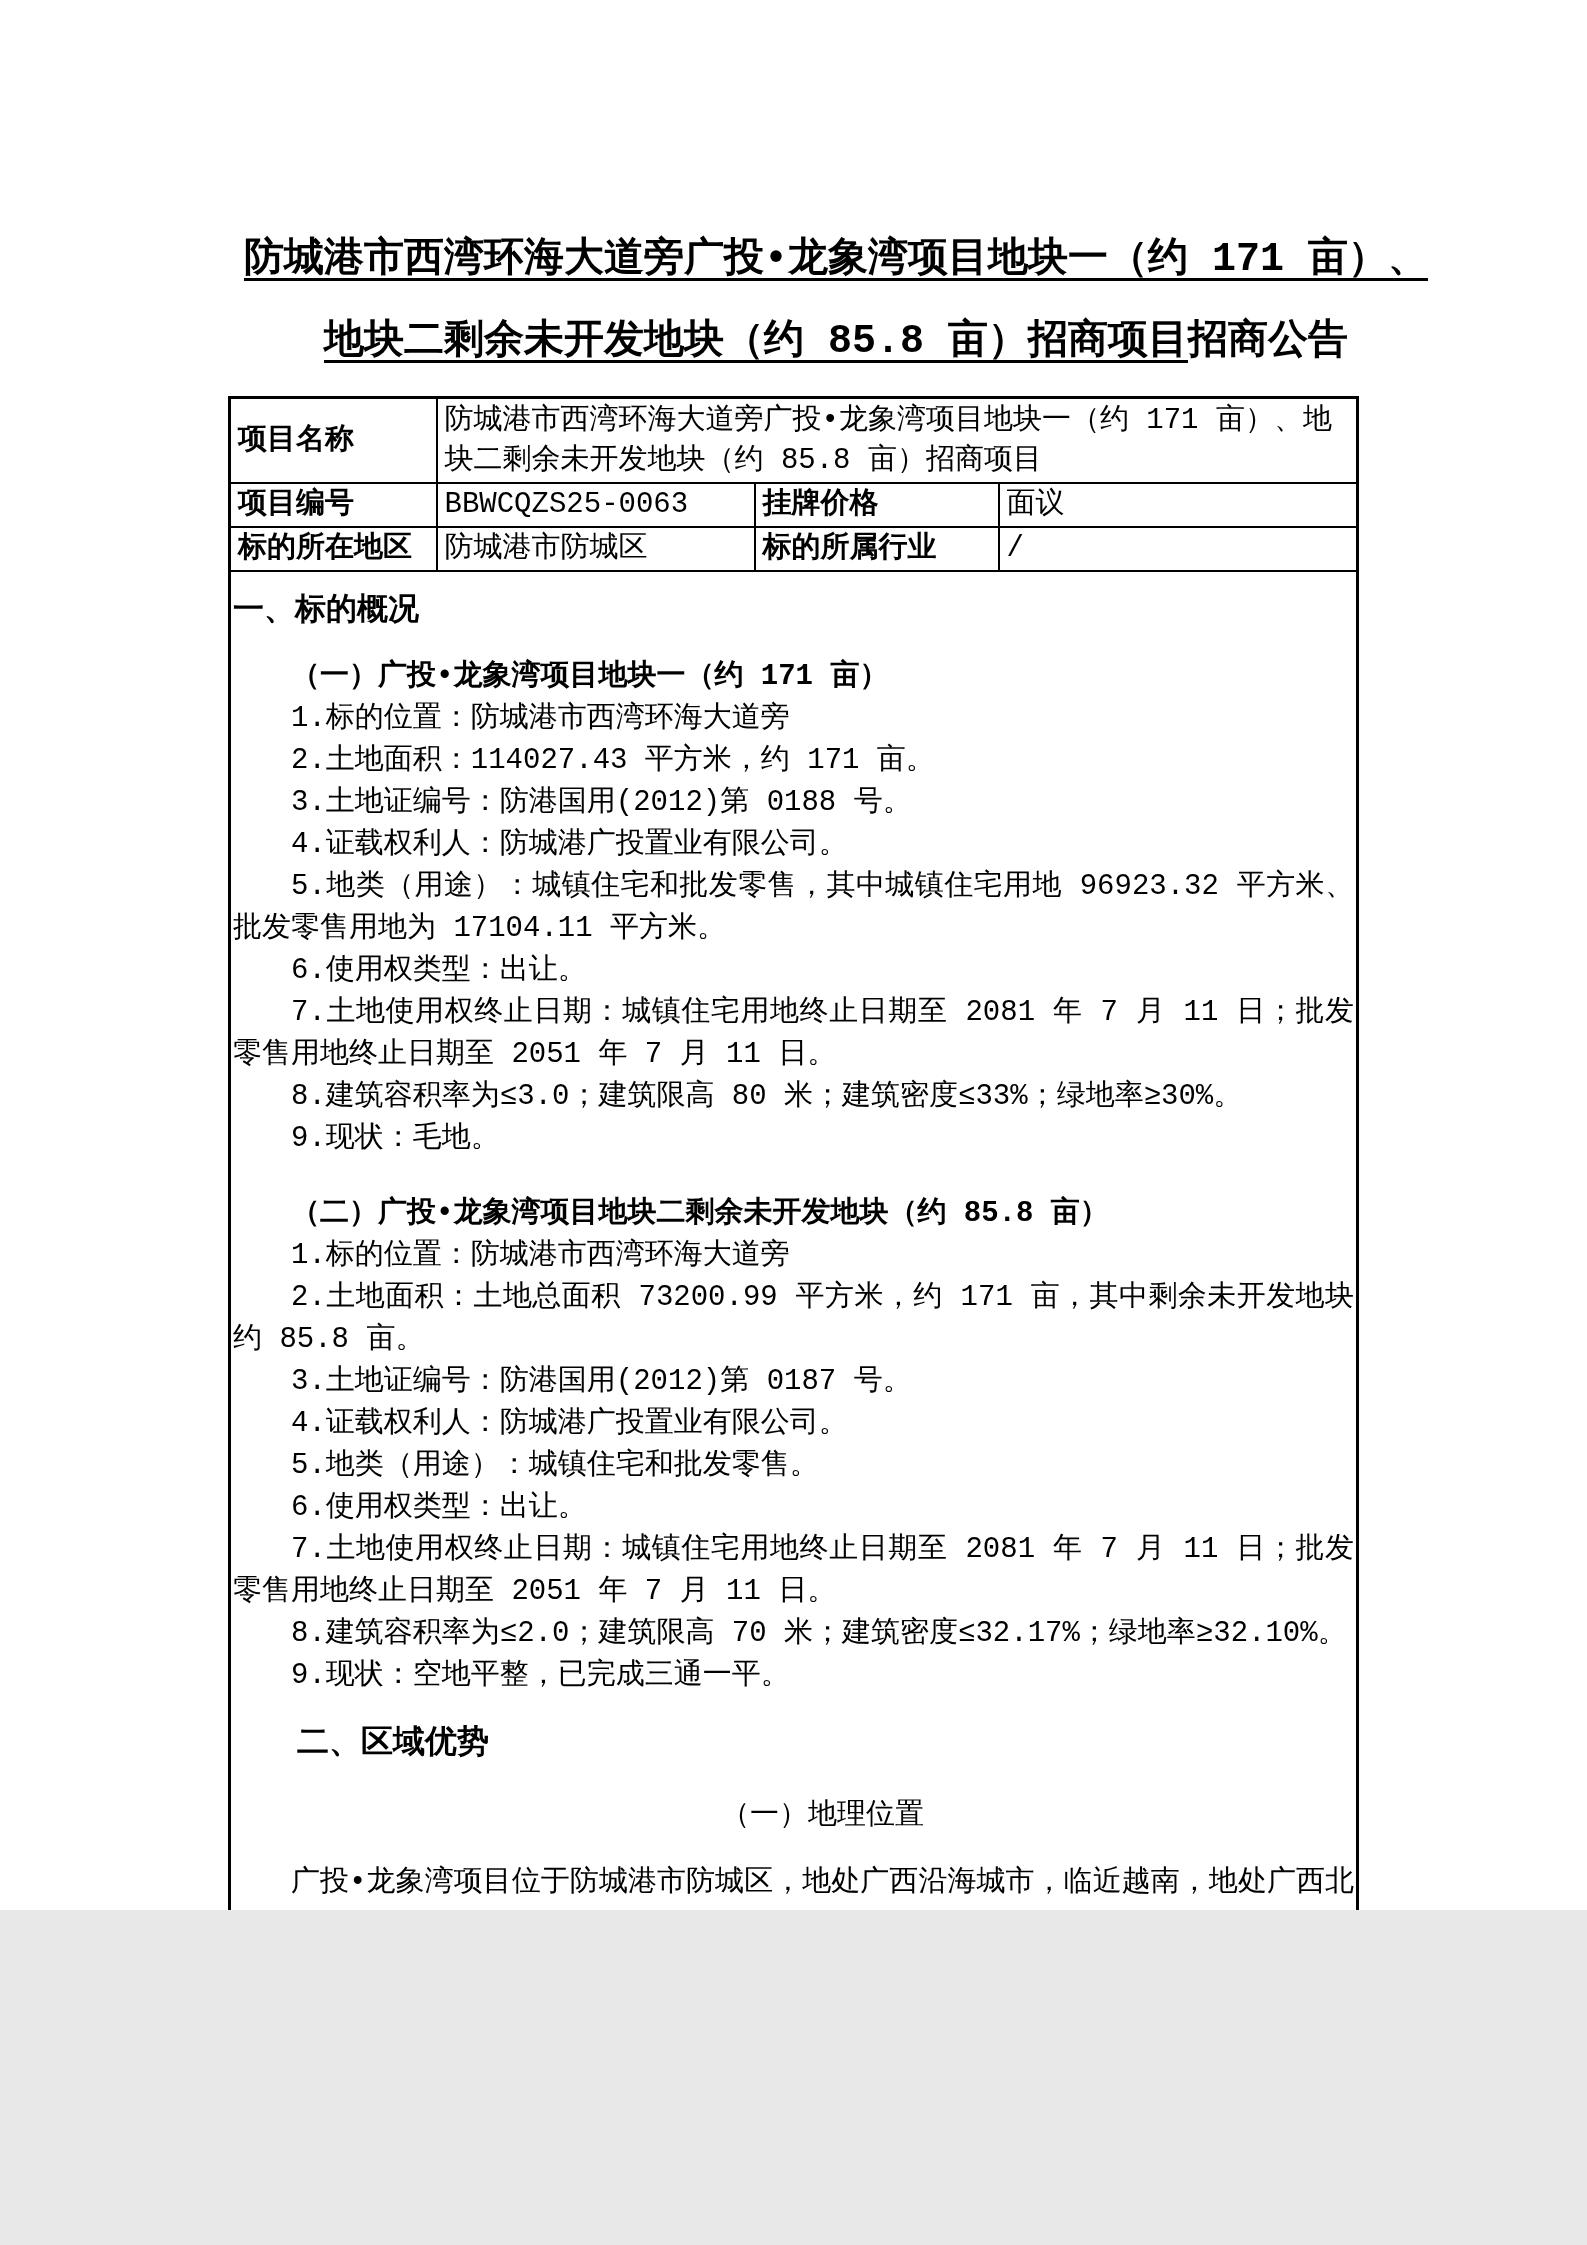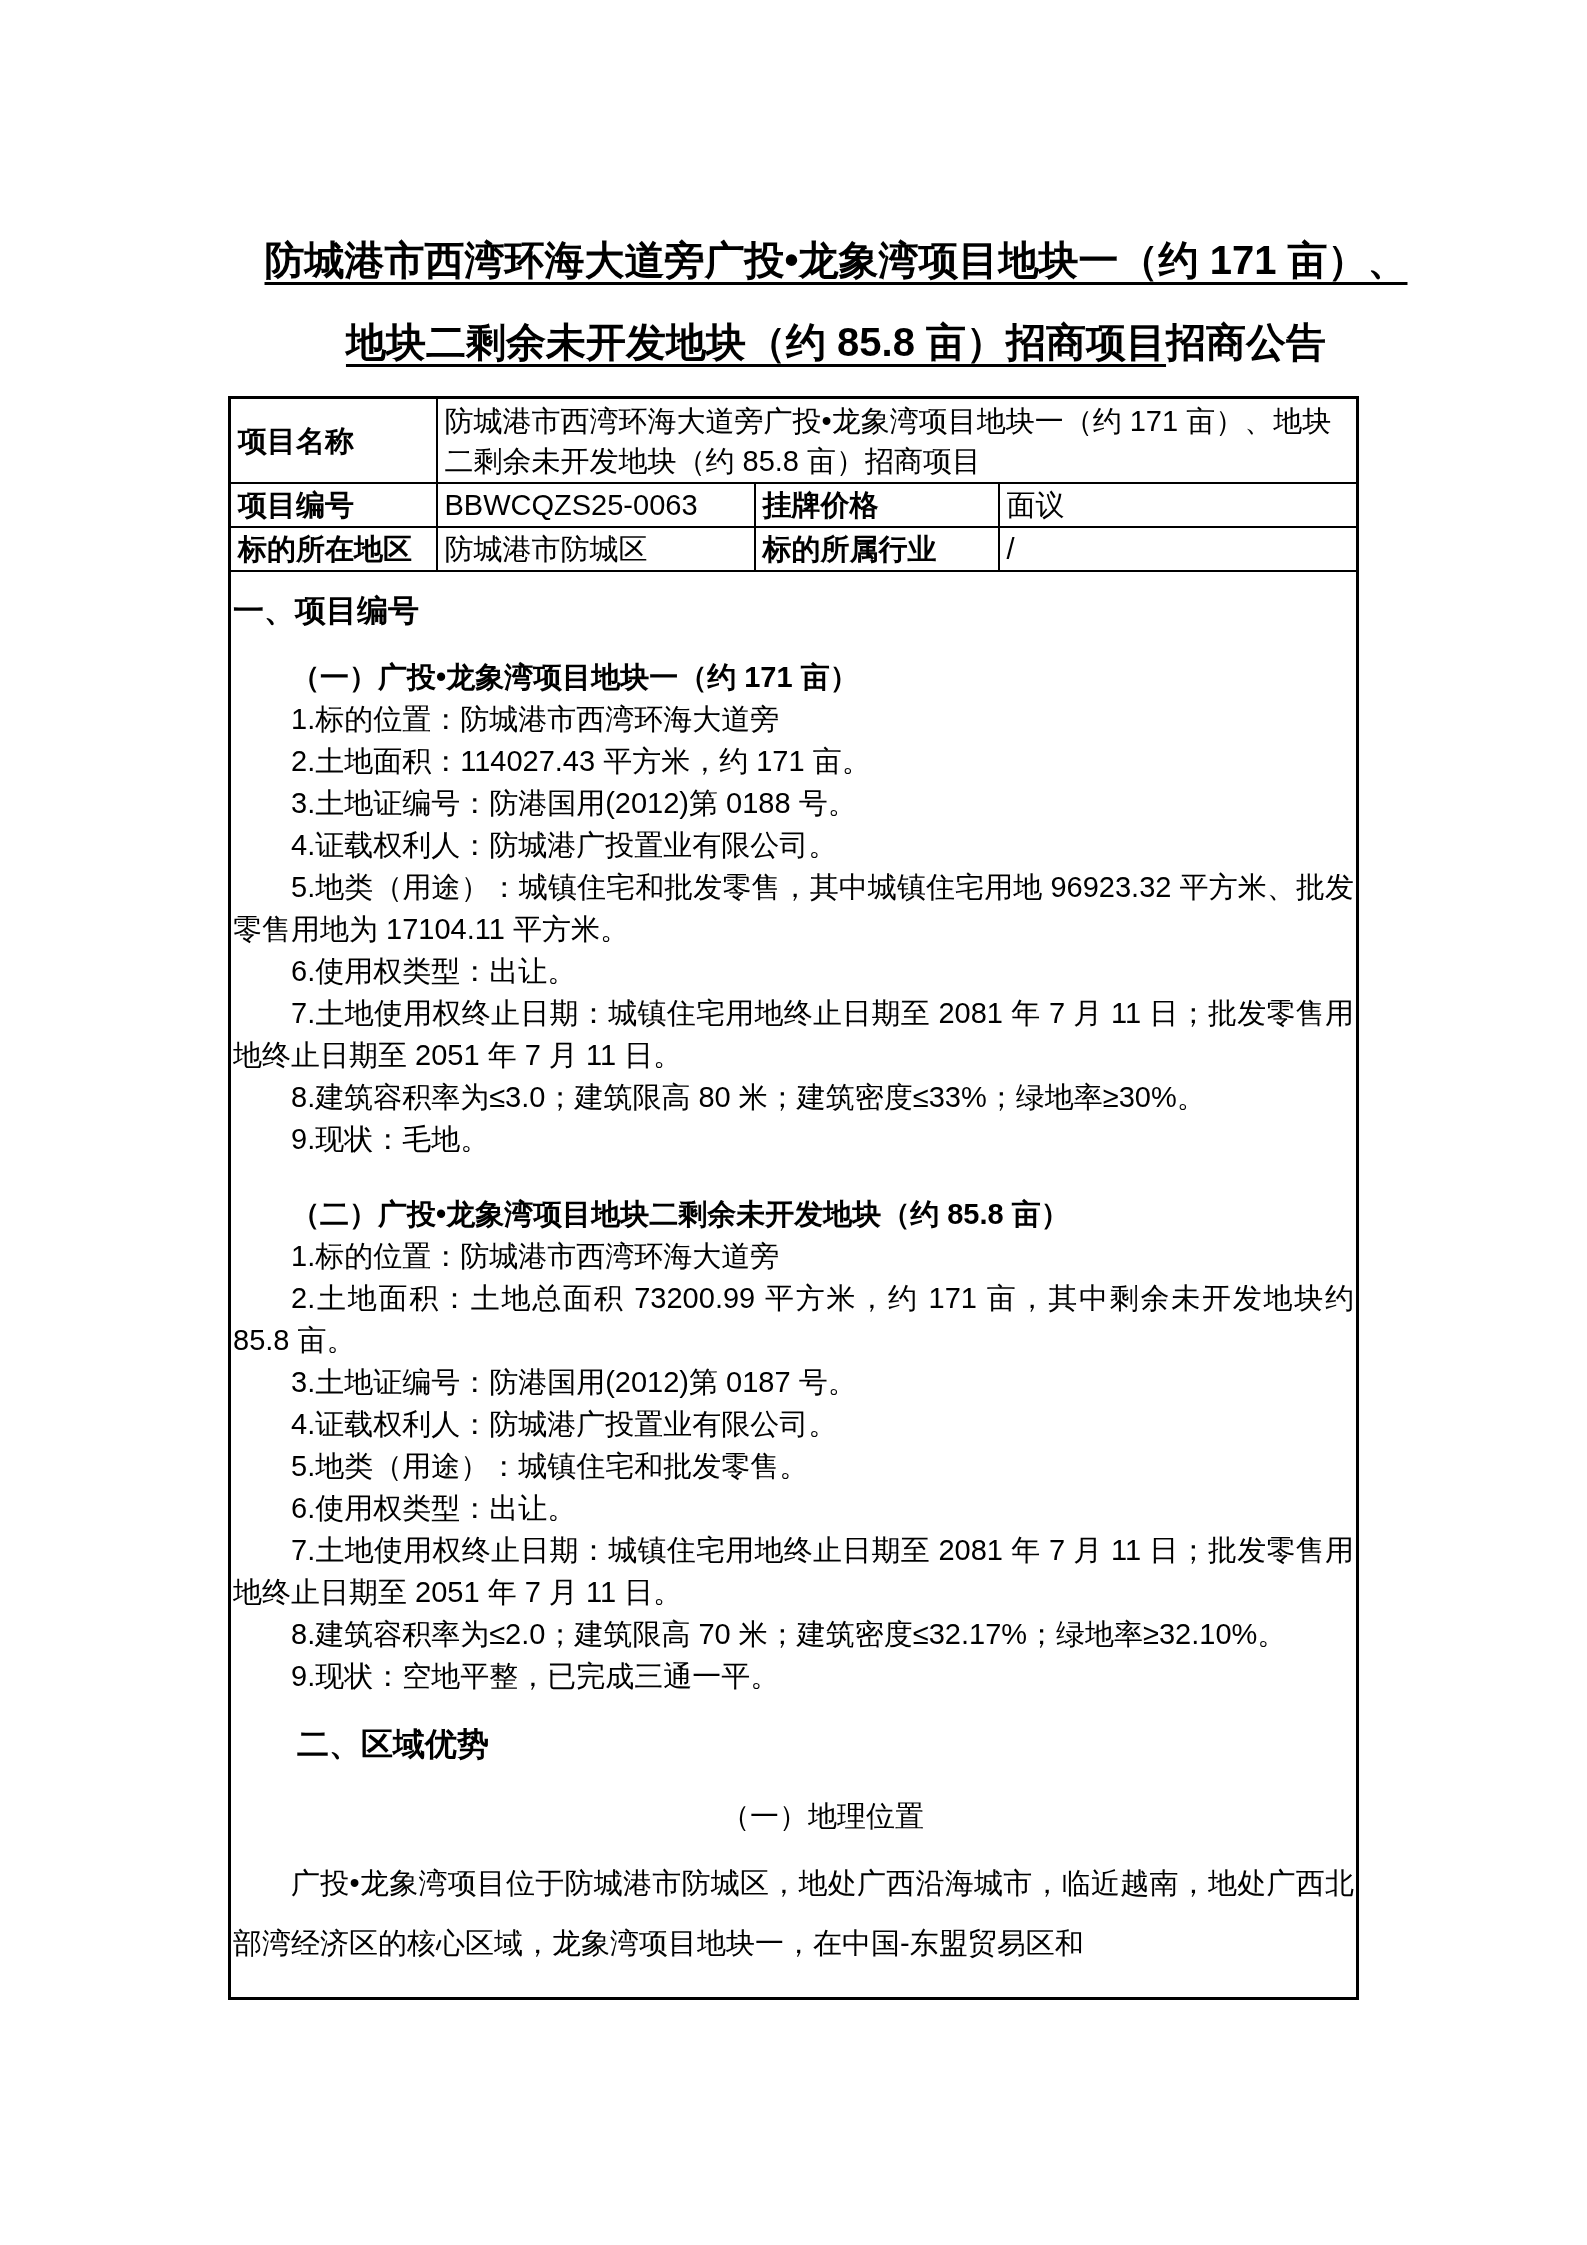--- a/index.html
+++ b/index.html
@@ -1,21 +1,21 @@
 <!DOCTYPE html>
 <html><head>
 <meta charset="utf-8">
 <style>
   html,body{margin:0;padding:0;background:#e8e8e8;}
   .page{
     position:relative;
-    width:1587px;height:2245px;
+    width:1587px;height:1910px;
     background:#ffffff;
     margin:0 auto;
-    font-family:Liberation Sans, sans-serif;
+    font-family:Liberation Mono, monospace;
     color:#000;
     overflow:hidden;
   }
   
   .title-block{
     position:absolute;
     left:230px;right:145px;top:236px;
     text-align:center;
     font-size:40px;
     font-weight:bold;
@@ -109,21 +109,21 @@
     <tr class="r-loc">
       <td class="lbl">标的所在地区</td>
       <td>防城港市防城区</td>
       <td class="lbl">标的所属行业</td>
       <td>/</td>
     </tr>
     <tr class="r-body">
       <td class="body-cell" colspan="4">
         <div class="body-content">
 
-          <p class="h-sec1">一、项目编号</p>
+          <p class="h-sec1">一、标的概况</p>
 
           <p class="h-sub">（一）广投•龙象湾项目地块一（约 171 亩）</p>
           <p>1.标的位置：防城港市西湾环海大道旁</p>
           <p>2.土地面积：114027.43 平方米，约 171 亩。</p>
           <p>3.土地证编号：防港国用(2012)第 0188 号。</p>
           <p>4.证载权利人：防城港广投置业有限公司。</p>
           <p>5.地类（用途）：城镇住宅和批发零售，其中城镇住宅用地 96923.32 平方米、批发零售用地为 17104.11 平方米。</p>
           <p>6.使用权类型：出让。</p>
           <p>7.土地使用权终止日期：城镇住宅用地终止日期至 2081 年 7 月 11 日；批发零售用地终止日期至 2051 年 7 月 11 日。</p>
           <p>8.建筑容积率为≤3.0；建筑限高 80 米；建筑密度≤33%；绿地率≥30%。</p>

